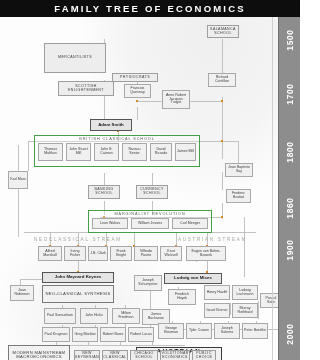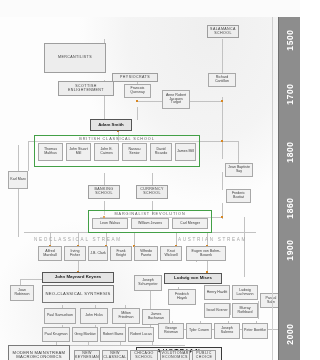--- a/index.html
+++ b/index.html
@@ -54,20 +54,23 @@
   
   .h{position:absolute;height:1px;background:#c2c2c2;}
   .v{position:absolute;width:1px;background:#c2c2c2;}
   .dot{position:absolute;width:2px;height:2px;background:#d8861f;}
 </style>
 </head>
 <body>
 
 <div id="root">
 
+  <div class="titlebar">
+    <div class="t">FAMILY TREE OF ECONOMICS</div>
+  </div>
 
   <div class="canvas">
     <div class="bgwash"></div>
     <div class="bgwash2"></div>
 
     <div class="v" style="left:104px;top:22px;height:19px;"></div>
     <div class="v" style="left:222px;top:22px;height:42px;"></div>
     <div class="v" style="left:222px;top:80px;height:62px;"></div>
     <div class="v" style="left:137px;top:63px;height:13px;"></div>
     <div class="v" style="left:137px;top:90px;height:13px;"></div>

